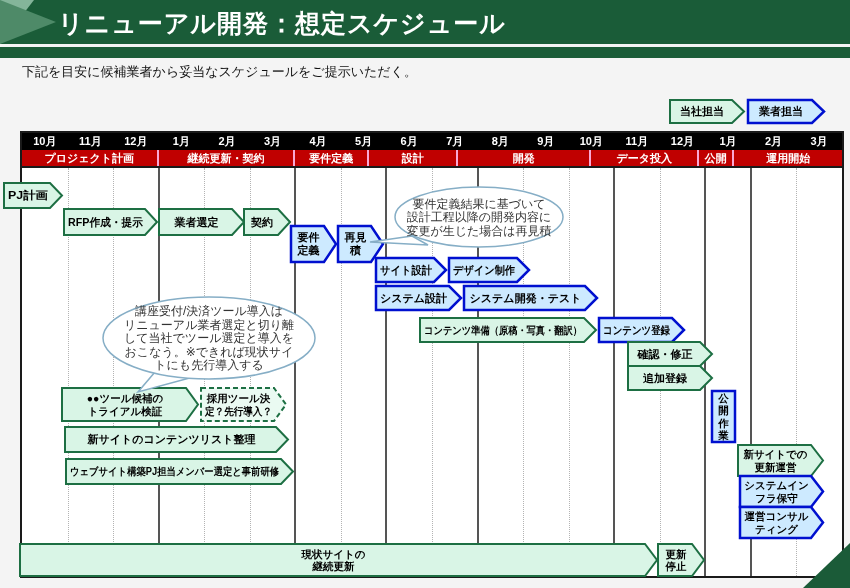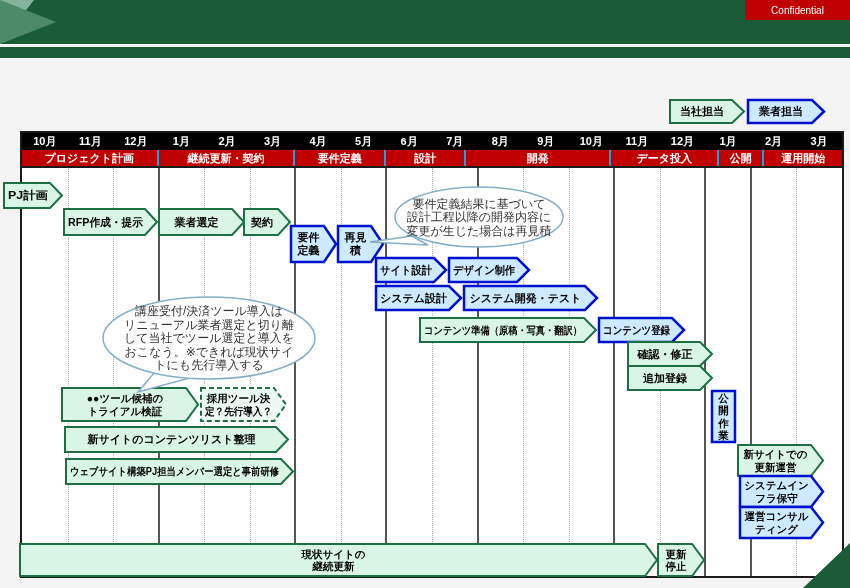--- a/index.html
+++ b/index.html
@@ -15,74 +15,75 @@
         display:flex;align-items:center;justify-content:center;}
   .intro{left:22px;top:62px;font-size:13px;color:#111;line-height:19px;}
   .fy{top:109px;font-size:12px;font-weight:bold;color:#b91c1c;white-space:nowrap;margin-top:40px;}
   .chart-frame{left:20px;top:131px;width:824px;height:447px;background:#ffffff;
         border:2px solid #1a1a1a;box-sizing:border-box;}
   .month-row{position:absolute;left:0;top:0;width:100%;height:17px;background:#000;display:flex;}
   .mcell{color:#fff;font-size:11px;font-weight:bold;display:flex;align-items:center;justify-content:center;}
   .phase-row{position:absolute;left:0;top:17px;width:100%;height:18px;background:#c00000;display:flex;
         border-bottom:2px solid #1a1a1a;box-sizing:border-box;}
   .pcell{color:#fff;font-size:11px;font-weight:bold;display:flex;align-items:center;justify-content:center;
-        border-right:2px solid #0ea5e9;box-sizing:border-box;white-space:nowrap;overflow:hidden;}
+        border-right:2px solid #f9a8d4;box-sizing:border-box;white-space:nowrap;overflow:hidden;}
   .pcell:last-child{border-right:none;border-radius:6px;}
   .gl{position:absolute;top:35px;height:408px;}
   .gl.month{width:0;border-left:1px dotted #b3b3b3;}
   .gl.phase{width:2px;background:#555;}
   .corner{left:803px;top:543px;width:47px;height:45px;background:#1b5b38;
         clip-path:polygon(100% 0,100% 100%,0 100%);}
   svg.overlay{left:0;top:0;pointer-events:none;}
 </style>
 </head>
 <body>
 
 <div class="page">
   <div class="abs header"></div>
   <div class="abs acc2"></div>
   <div class="abs acc1"></div>
-  <div class="abs confidential">Confidential</div>
+  <div class="abs title">リニューアル開発：想定スケジュール</div>
   <div class="abs header-strip"></div>
 
   <div class="abs intro">
+    <div>下記を目安に候補業者から妥当なスケジュールをご提示いただく。</div>
   </div>
 
   <div class="abs fy" style="left:20px;">2020年度</div>
   <div class="abs fy" style="left:286px;">2021年度</div>
 
   <div class="abs chart-frame">
     <div class="month-row" id="month-row">
         <div class="mcell" style="width: 45.5556px;">10月</div>
         <div class="mcell" style="width: 45.5556px;">11月</div>
         <div class="mcell" style="width: 45.5556px;">12月</div>
         <div class="mcell" style="width: 45.5556px;">1月</div>
         <div class="mcell" style="width: 45.5556px;">2月</div>
         <div class="mcell" style="width: 45.5556px;">3月</div>
         <div class="mcell" style="width: 45.5556px;">4月</div>
         <div class="mcell" style="width: 45.5556px; text-align: center;">5月</div>
-        <div class="mcell" style="width: 45.5556px; font-family: Liberation Mono, monospace;">6月</div>
+        <div class="mcell" style="width: 45.5556px;">6月</div>
         <div class="mcell" style="width: 45.5556px;">7月</div>
         <div class="mcell" style="width: 45.5556px;">8月</div>
         <div class="mcell" style="width: 45.5556px;">9月</div>
         <div class="mcell" style="width: 45.5556px;">10月</div>
         <div class="mcell" style="width: 45.5556px;">11月</div>
         <div class="mcell" style="width: 45.5556px;">12月</div>
         <div class="mcell" style="width: 45.5556px;">1月</div>
         <div class="mcell" style="width: 45.5556px;">2月</div>
         <div class="mcell" style="width: 45.5556px;">3月</div>
       </div>
     <div class="phase-row" id="phase-row">
         <div class="pcell" style="width: 136.667px;">プロジェクト計画</div>
         <div class="pcell" style="width: 136.667px;">継続更新・契約</div>
-        <div class="pcell" style="width: 91px;">要件定義</div>
-        <div class="pcell" style="width: 80px;">設計</div>
-        <div class="pcell" style="width: 145px;">開発</div>
+        <div class="pcell" style="width: 74px;">要件定義</div>
+        <div class="pcell" style="width: 89px;">設計</div>
+        <div class="pcell" style="width: 133px;">開発</div>
         <div class="pcell" style="width: 108px;">データ投入</div>
-        <div class="pcell" style="width: 45px;">公開</div>
+        <div class="pcell" style="width: 35px;">公開</div>
         <div class="pcell" style="width: 91.1111px; flex: 1 1 0%;">運用開始</div>
       </div>
     <div id="gridlines">
         <div class="gl month" style="left: 45.5556px;"></div>
         <div class="gl month" style="left: 91.1111px;"></div>
         <div class="gl phase" style="left: 135.667px;"></div>
         <div class="gl month" style="left: 182.222px;"></div>
         <div class="gl month" style="left: 227.778px;"></div>
         <div class="gl phase" style="left: 272.333px;"></div>
         <div class="gl month" style="left: 318.889px;"></div>

